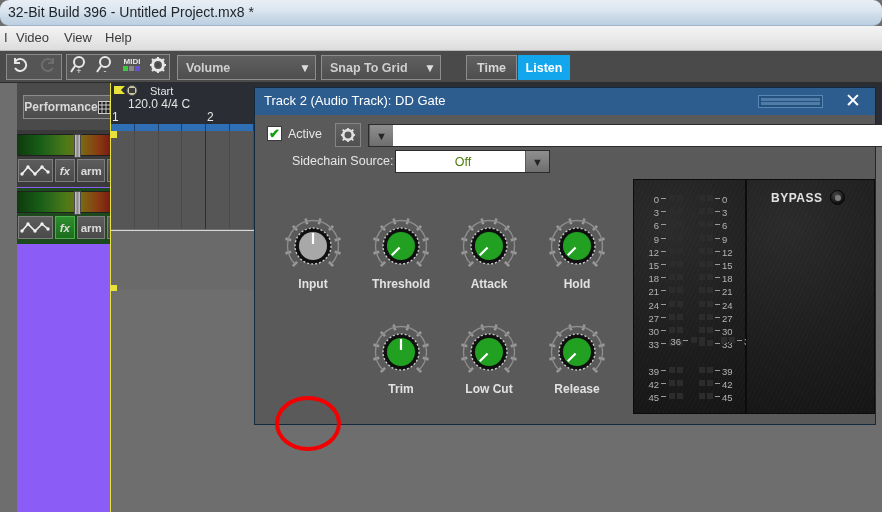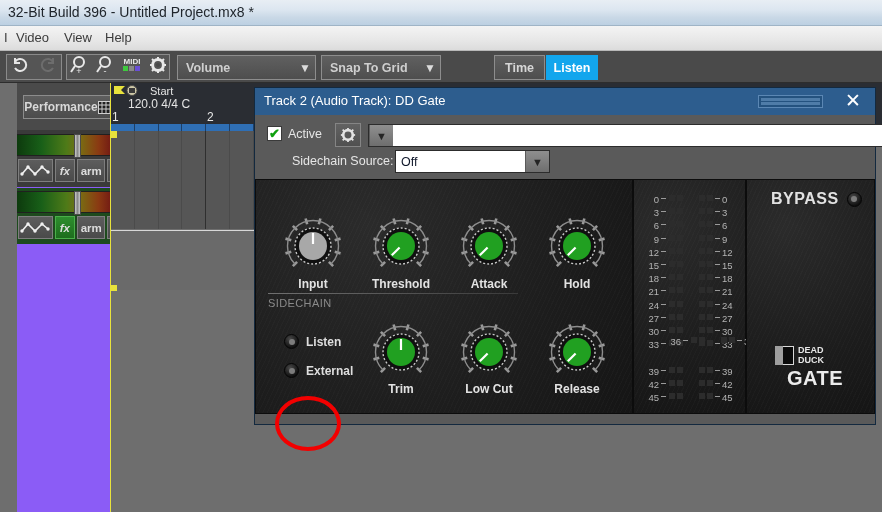--- a/index.html
+++ b/index.html
@@ -9,20 +9,21 @@
     font-family: "Liberation Sans", sans-serif;
     background: #6e6e6e;
   }
   #app { position: relative; width: 882px; height: 512px; }
 
   
   .titlebar {
     position: absolute; left: 0; top: 0; width: 882px; height: 26px;
     background: linear-gradient(to bottom, #e8eef4 0%, #dce6f0 40%, #c9d8e6 70%, #bcd0e2 100%);
     border-bottom: 1px solid #9fb4c6;
+    border-radius: 9px;
   }
   .titlebar .ttl {
     position: absolute; left: 8px; top: 4px;
     font-size: 14px; color: #20262c; white-space: nowrap;
   }
 
   
   .menubar {
     position: absolute; left: 0; top: 26px; width: 882px; height: 25px;
     background: linear-gradient(to bottom, #f4f4f4 0%, #e7e7e7 60%, #dcdcdc 100%);
@@ -58,21 +59,20 @@
   }
   .combo .carr {
     width: 20px; text-align: center; color: #dcdcdc; font-size: 12px;
   }
   .segbtn {
     position: absolute; top: 4px; height: 25px;
     display: flex; align-items: center; justify-content: center;
     font-size: 12.5px; font-weight: bold; color: #d6d6d6;
     border: 1px solid #8d8d8d;
     background: linear-gradient(to bottom,#606060,#4e4e4e);
-    margin-left: 28px;
   }
   .segbtn.on { background: #12a6ed; color: #ffffff; border-color: #12a6ed; }
 
   
   .trackpane {
     position: absolute; left: 17px; top: 83px; width: 110px; height: 429px;
     background: #8b5cf6;
   }
   .perfbox {
     position: absolute; left: 0; top: 0; width: 110px; height: 48px;
@@ -203,21 +203,21 @@
     border-left: 1px solid #5a5a5a; color: #242424; font-size: 11px;
     display: flex; align-items: center; justify-content: center;
   }
   .sc-label {
     position: absolute; left: 37px; top: 39px; font-size: 12.5px; color: #e6e6e6;
   }
   .sc-sel {
     position: absolute; left: 140px; top: 35px; width: 155px; height: 23px;
     background: #fff; border: 1px solid #2c2c2c; display: flex; align-items: center;
   }
-  .sc-sel .sv { flex: 1; padding-left: 5px; font-size: 12.5px; color: #0f172a; }
+  .sc-sel .sv { flex: 1; padding-left: 5px; font-size: 12.5px; color: #4d7c0f; text-align: center; }
   .sc-sel .sd {
     width: 24px; height: 21px; background: linear-gradient(to bottom,#8f8f8f,#6e6e6e);
     border-left: 1px solid #5a5a5a; color: #242424; font-size: 11px;
     display: flex; align-items: center; justify-content: center;
   }
 
   
   .plug {
     position: absolute; left: 0; top: 91px; width: 620px; height: 245px;
     background: #5a5a5a;
@@ -261,21 +261,21 @@
 
   .meter-wrap { position: absolute; left: 8px; top: 14px; width: 97px; height: 210px; }
   .mrow { position: absolute; left: 0; width: 97px; height: 9px; }
   .mnumL { position: absolute; left: 0; width: 17px; text-align: right; font-size: 9.5px; color: #b4b4b4; }
   .mdashL { position: absolute; left: 19px; top: 4px; width: 5px; height: 1px; background: #9a9a9a; }
   .mnumR { position: absolute; right: 0; width: 17px; text-align: left; font-size: 9.5px; color: #b4b4b4; }
   .mdashR { position: absolute; right: 19px; top: 4px; width: 5px; height: 1px; background: #9a9a9a; }
   .mseg { position: absolute; top: 1px; width: 6px; height: 6px; background: #2c2c2c; }
 
   .bypass-row { position: absolute; left: 24px; top: 10px; display: flex; align-items: center; gap: 8px; }
-  .bypass-row .bl { font-size: 16px; font-weight: bold; color: #e2e2e2; letter-spacing: .5px; }
+  .bypass-row .bl { font-size: 12px; font-weight: bold; color: #e2e2e2; letter-spacing: .5px; }
   .brand { position: absolute; left: 28px; top: 166px; width: 80px; }
   .brand .logorow { display: flex; align-items: center; gap: 4px; }
   .brand .sq { width: 19px; height: 19px; display: flex; }
   .brand .sq .h1 { width: 8px; background: #9e9e9e; }
   .brand .sq .h2 { width: 11px; background: #0a0a0a; border: 1px solid #d8d8d8; border-left: 0; }
   .brand .dd { font-size: 9px; font-weight: bold; color: #e6e6e6; line-height: 9.5px; }
   .brand .gate {
     margin-top: 2px; font-size: 20px; font-weight: bold; color: #ececec;
     letter-spacing: .5px; text-align: center; width: 80px;
   }
@@ -559,36 +559,20 @@
       </div>
 
       <span class="sc-label">Sidechain Source:</span>
       <div class="sc-sel">
         <span class="sv">Off</span>
         <span class="sd">▼</span>
       </div>
     </div>
 
     <div class="plug">
-      <div class="panel p-main">
-        <div class="sc-rule"></div>
-        <div class="sc-head">SIDECHAIN</div>
-        <div class="radiorow" style="left:28px;top:154px;">
-          <span class="radio">
-              <i></i>
-            </span>
-          <span class="rl">Listen</span>
-        </div>
-        <div class="radiorow" style="left:28px;top:183px;">
-          <span class="radio">
-              <i></i>
-            </span>
-          <span class="rl">External</span>
-        </div>
-      </div>
 
       <div class="panel p-meter">
         <div class="meter-wrap" id="meter">
             <div class="mrow" style="top: 0px;">
               <span class="mnumL">0</span>
               <span class="mdashL"></span>
               <span class="mnumR">0</span>
               <span class="mdashR"></span>
               <span class="mseg" style="left: 27px;"></span>
               <span class="mseg" style="left: 35px;"></span>
@@ -747,33 +731,20 @@
             </div>
           </div>
       </div>
 
       <div class="panel p-right">
         <div class="bypass-row">
           <span class="bl">BYPASS</span>
           <span class="radio">
               <i></i>
             </span>
-        </div>
-        <div class="brand">
-          <div class="logorow">
-            <span class="sq">
-                <span class="h1"></span>
-                <span class="h2"></span>
-              </span>
-            <span>
-              <div class="dd">DEAD</div>
-              <div class="dd">DUCK</div>
-            </span>
-          </div>
-          <div class="gate">GATE</div>
         </div>
       </div>
     </div>
   </div>
 
   <div id="knoblayer">
       <div class="knob" style="left: 283px; top: 216px;"><svg width="60" height="60" viewBox="0 0 60 60">
           <line x1="14.090097423302677" y1="45.90990257669732" x2="9.847456736183393" y2="50.152543263816604" stroke="#9a9a9a" stroke-width="2.6"></line>
           <line x1="8.266668908495962" y1="35.82342851480671" x2="2.4711139507615485" y2="37.376342785421826" stroke="#9a9a9a" stroke-width="2.6"></line>
           <line x1="8.266668908495966" y1="24.17657148519328" x2="2.4711139507615556" y2="22.623657214578152" stroke="#9a9a9a" stroke-width="2.6"></line>

